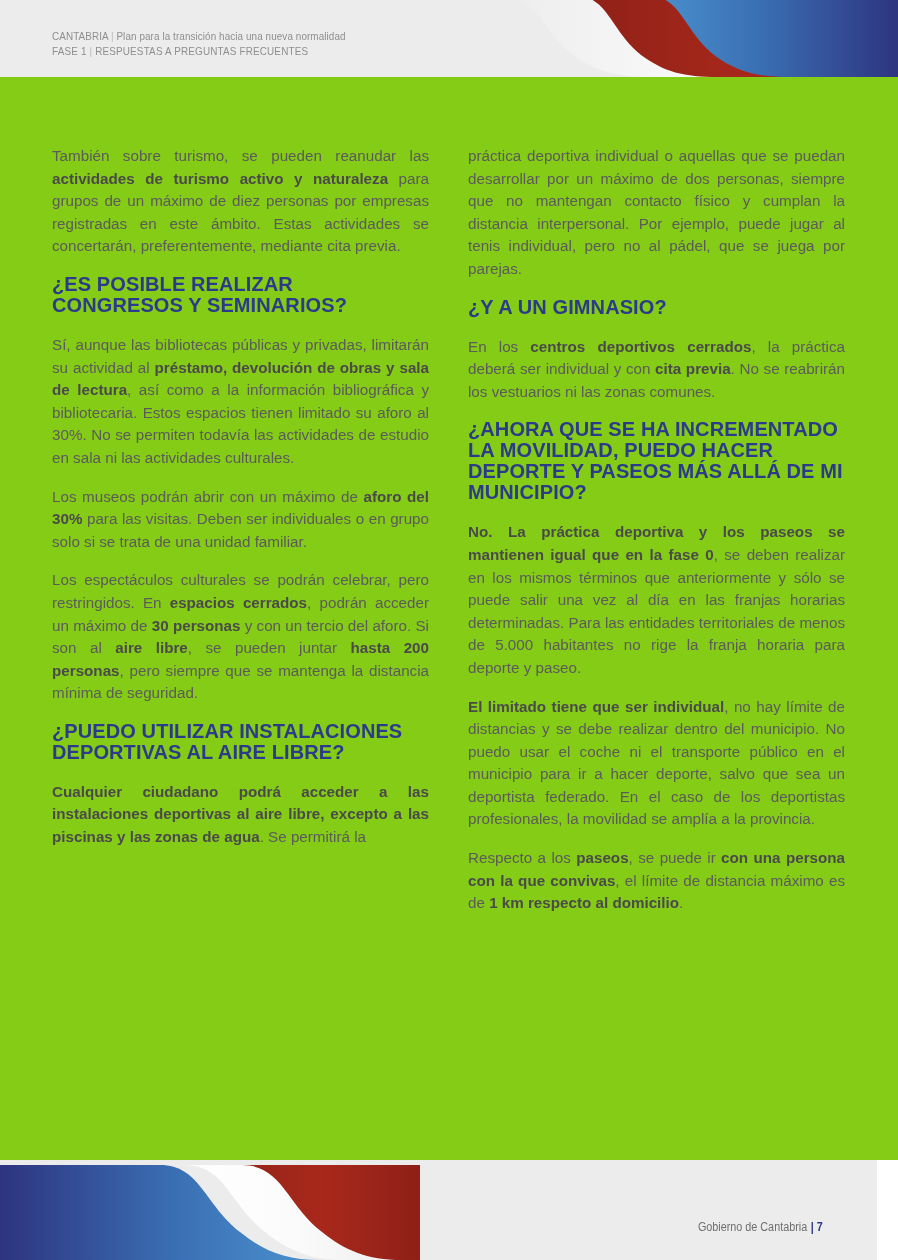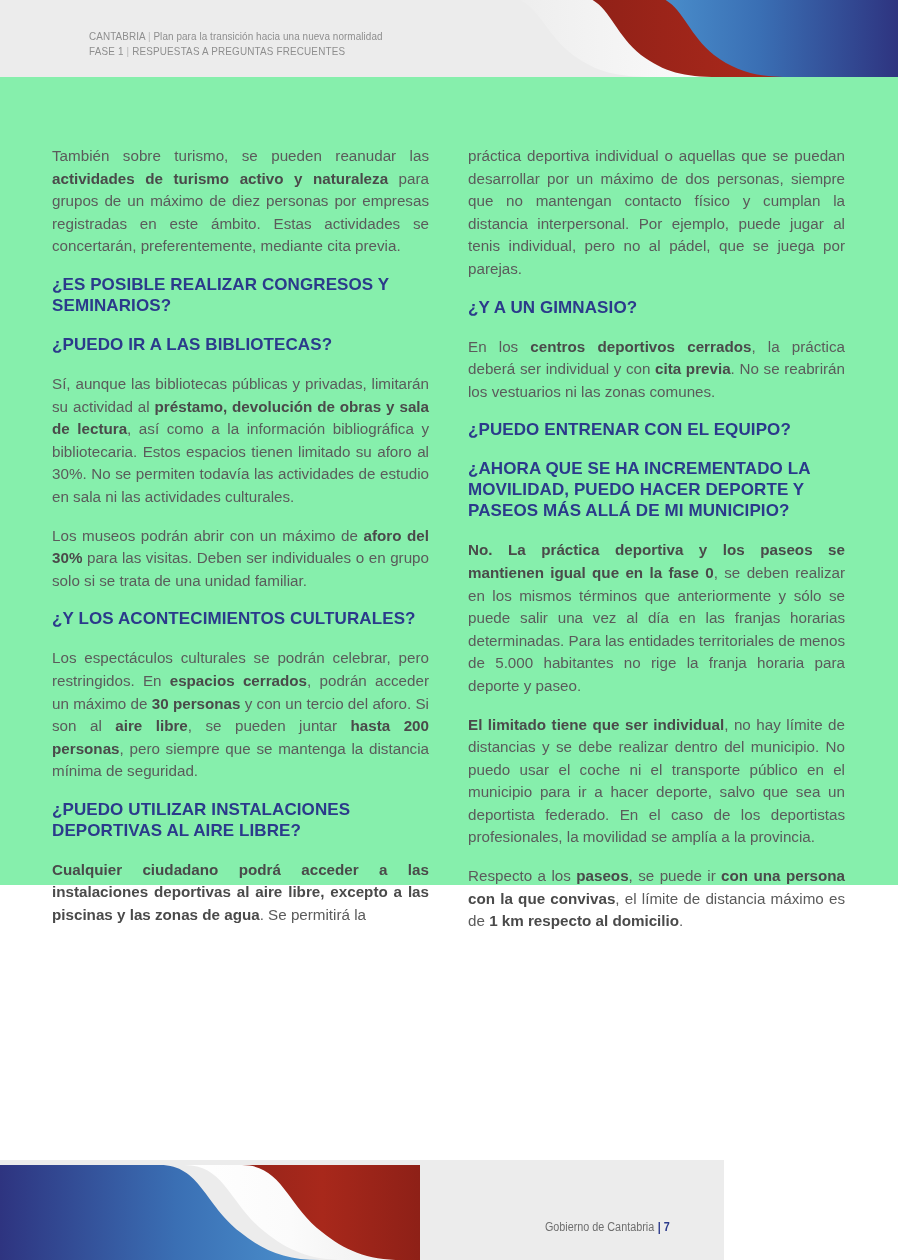--- a/index.html
+++ b/index.html
@@ -32,42 +32,41 @@
     position: absolute;
     top: 0; right: 0;
     width: 420px;
     height: 77px;
   }
   .header-text {
     position: absolute;
     left: 52px;
     top: 29px;
     line-height: 15px;
-    margin-left: 37px;
   }
   .header-line {
     font-size: 11.5px;
     letter-spacing: 0.1px;
     color: #8e8e8e;
     white-space: nowrap;
     font-family: "Liberation Sans Narrow", "Liberation Sans", sans-serif;
     transform: scaleX(0.86);
     transform-origin: left center;
   }
   .header-line .sep { color: #b8b8b8; }
   .header-line.line2 { letter-spacing: 0.2px; }
 
   
   .content {
     position: absolute;
     top: 77px;
     left: 0;
     width: 898px;
-    height: 808px;
-    background: #86efac;
+    height: 1083px;
+    background: #84cc16;
     text-decoration: underline;
   }
 
   .column {
     position: absolute;
     top: 68px;
     width: 377px;
   }
   .column.left  { left: 52px; }
   .column.right { left: 468px; }
@@ -77,37 +76,37 @@
     line-height: 22.6px;
     color: #5b5b5b;
     text-align: justify;
     margin-bottom: 16px;
     font-family: "Liberation Sans Narrow", "Liberation Sans", sans-serif;
   }
   p.para.last { margin-bottom: 4px; }
   p.para b { color: #4a4a4a; font-weight: bold; }
 
   h2.qhead {
-    font-size: 17px;
+    font-size: 20px;
     line-height: 21px;
     color: #2b3a8b;
     font-weight: bold;
     text-transform: uppercase;
     letter-spacing: 0.1px;
     margin-top: 12px;
     margin-bottom: 18px;
     font-family: "Liberation Sans Narrow", "Liberation Sans", sans-serif;
   }
 
   
   .footer {
     position: absolute;
     left: 0;
     top: 1160px;
-    width: 724px;
+    width: 877px;
     height: 100px;
     background: #ececec;
     overflow: hidden;
   }
   .footer-wave {
     position: absolute;
     left: 0;
     top: 0;
     width: 420px;
     height: 100px;
@@ -165,33 +164,30 @@
       <div class="header-line line2">
         <span>FASE 1</span><span class="sep"> | </span><span>RESPUESTAS A PREGUNTAS FRECUENTES</span>
       </div>
     </div>
   </div>
 
   <div class="content">
     <div class="column left" id="col-left">
         <p class="para"><span>También sobre turismo, se pueden reanudar las </span><b>actividades de turismo activo y naturaleza</b><span> para grupos de un máximo de diez personas por empresas registradas en este ámbito. Estas actividades se concertarán, preferentemente, mediante cita previa.</span></p>
         <h2 class="qhead">¿ES POSIBLE REALIZAR CONGRESOS Y SEMINARIOS?</h2>
-        <h2 class="qhead">¿PUEDO IR A LAS BIBLIOTECAS?</h2>
         <p class="para"><span>Sí, aunque las bibliotecas públicas y privadas, limitarán su actividad al </span><b>préstamo, devolución de obras y sala de lectura</b><span>, así como a la información bibliográfica y bibliotecaria. Estos espacios tienen limitado su aforo al 30%. No se permiten todavía las actividades de estudio en sala ni las actividades culturales.</span></p>
         <p class="para"><span>Los museos podrán abrir con un máximo de </span><b>aforo del 30%</b><span> para las visitas. Deben ser individuales o en grupo solo si se trata de una unidad familiar.</span></p>
-        <h2 class="qhead">¿Y LOS ACONTECIMIENTOS CULTURALES?</h2>
         <p class="para"><span>Los espectáculos culturales se podrán celebrar, pero restringidos. En </span><b>espacios cerrados</b><span>, podrán acceder un máximo de </span><b>30 personas</b><span> y con un tercio del aforo. Si son al </span><b>aire libre</b><span>, se pueden juntar </span><b>hasta 200 personas</b><span>, pero siempre que se mantenga la distancia mínima de seguridad.</span></p>
         <h2 class="qhead">¿PUEDO UTILIZAR INSTALACIONES DEPORTIVAS AL AIRE LIBRE?</h2>
         <p class="para last"><b>Cualquier ciudadano podrá acceder a las instalaciones deportivas al aire libre, excepto a las piscinas y las zonas de agua</b><span>. Se permitirá la</span></p>
       </div>
     <div class="column right" id="col-right">
         <p class="para"><span>práctica deportiva individual o aquellas que se puedan desarrollar por un máximo de dos personas, siempre que no mantengan contacto físico y cumplan la distancia interpersonal. Por ejemplo, puede jugar al tenis individual, pero no al pádel, que se juega por parejas.</span></p>
         <h2 class="qhead">¿Y A UN GIMNASIO?</h2>
         <p class="para"><span>En los </span><b>centros deportivos cerrados</b><span>, la práctica deberá ser individual y con </span><b>cita previa</b><span>. No se reabrirán los vestuarios ni las zonas comunes.</span></p>
-        <h2 class="qhead">¿PUEDO ENTRENAR CON EL EQUIPO?</h2>
         <h2 class="qhead">¿AHORA QUE SE HA INCREMENTADO LA MOVILIDAD, PUEDO HACER DEPORTE Y PASEOS MÁS ALLÁ DE MI MUNICIPIO?</h2>
         <p class="para"><b>No. La práctica deportiva y los paseos se mantienen igual que en la fase 0</b><span>, se deben realizar en los mismos términos que anteriormente y sólo se puede salir una vez al día en las franjas horarias determinadas. Para las entidades territoriales de menos de 5.000 habitantes no rige la franja horaria para deporte y paseo.</span></p>
         <p class="para"><b>El limitado tiene que ser individual</b><span>, no hay límite de distancias y se debe realizar dentro del municipio. No puedo usar el coche ni el transporte público en el municipio para ir a hacer deporte, salvo que sea un deportista federado. En el caso de los deportistas profesionales, la movilidad se amplía a la provincia.</span></p>
         <p class="para last"><span>Respecto a los </span><b>paseos</b><span>, se puede ir </span><b>con una persona con la que convivas</b><span>, el límite de distancia máximo es de </span><b>1 km respecto al domicilio</b><span>.</span></p>
       </div>
   </div>
 
   <div class="footer">
     <svg class="footer-wave" viewBox="0 0 420 100" preserveAspectRatio="none">
       <defs>

